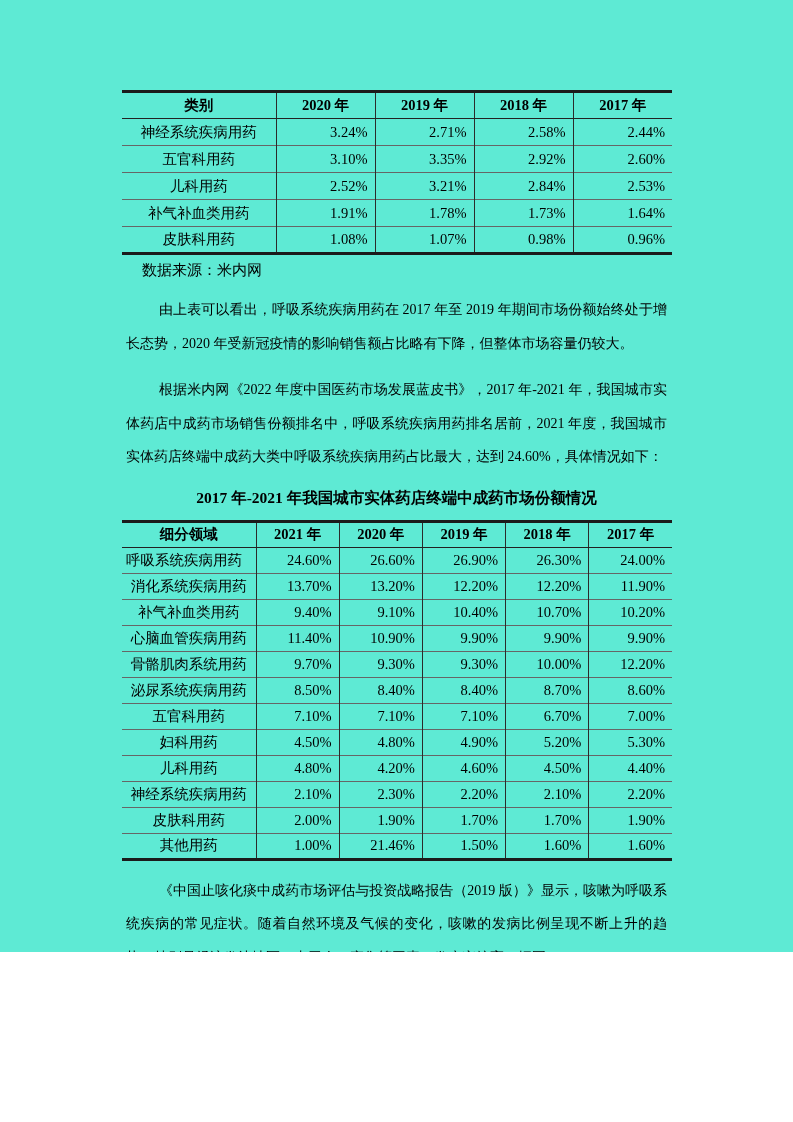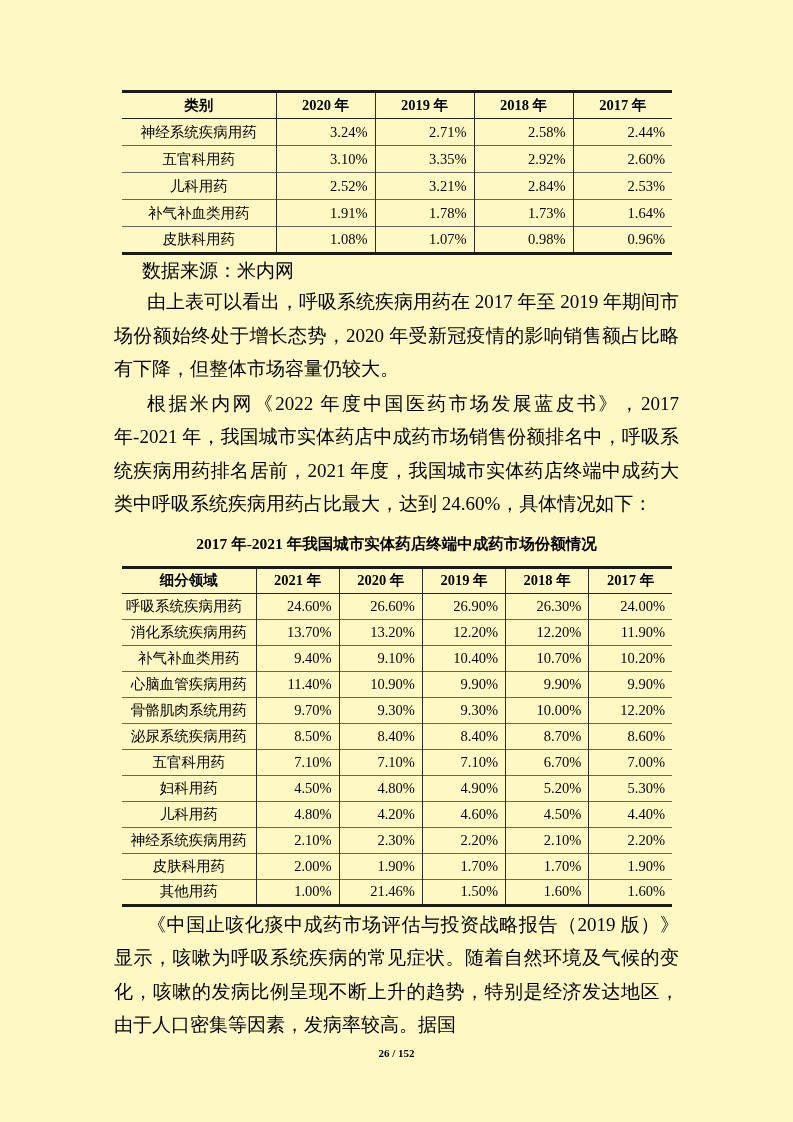--- a/index.html
+++ b/index.html
@@ -5,22 +5,22 @@
   * { box-sizing: border-box; }
   html, body { margin: 0; padding: 0; }
   body {
     width: 793px; height: 1122px;
     background: #ffffff;
     color: #000;
     font-family: "Liberation Serif", "DejaVu Serif", serif;
   }
   .page {
     position: relative;
-    width: 793px; height: 1122px;
-    background: #fef9c3;
+    width: 793px; height: 952px;
+    background: #5eead4;
     overflow: hidden;
   }
   .content {
     position: absolute;
     left: 113px; top: 90px;
     width: 567px;
   }
   
   table.tbl {
     border-collapse: collapse;
@@ -51,30 +51,30 @@
   .tbl .label-cell { text-align: center; }
   .tbl .value-cell { text-align: right; }
   .tbl tr.bold-row td { font-weight: normal; }
   .tbl tr.bold-row td.label-cell { text-align: left; padding-left: 4px; }
   .tbl1 th, .tbl1 td { height: 27px; }
   .tbl2 th, .tbl2 td { height: 26px; }
   .tbl1 col.c-label { width: 154px; }
   .tbl2 col.c-label { width: 134px; }
   
   .source {
-    font-size: 19px;
+    font-size: 15px;
     margin: 6px 0 5px 29px;
     line-height: 19px;
   }
   p.para {
-    font-size: 19px;
+    font-size: 14px;
     line-height: 33.5px;
     text-align: justify;
     text-indent: 33px;
-    margin: 1px;
+    margin: 13px;
   }
   .tbl-title {
     font-size: 15.5px;
     font-weight: bold;
     text-align: center;
     margin: 12px 0 11px 0;
     line-height: 22px;
   }
   .after-table { margin-top: 5px; }
   .page-number {

